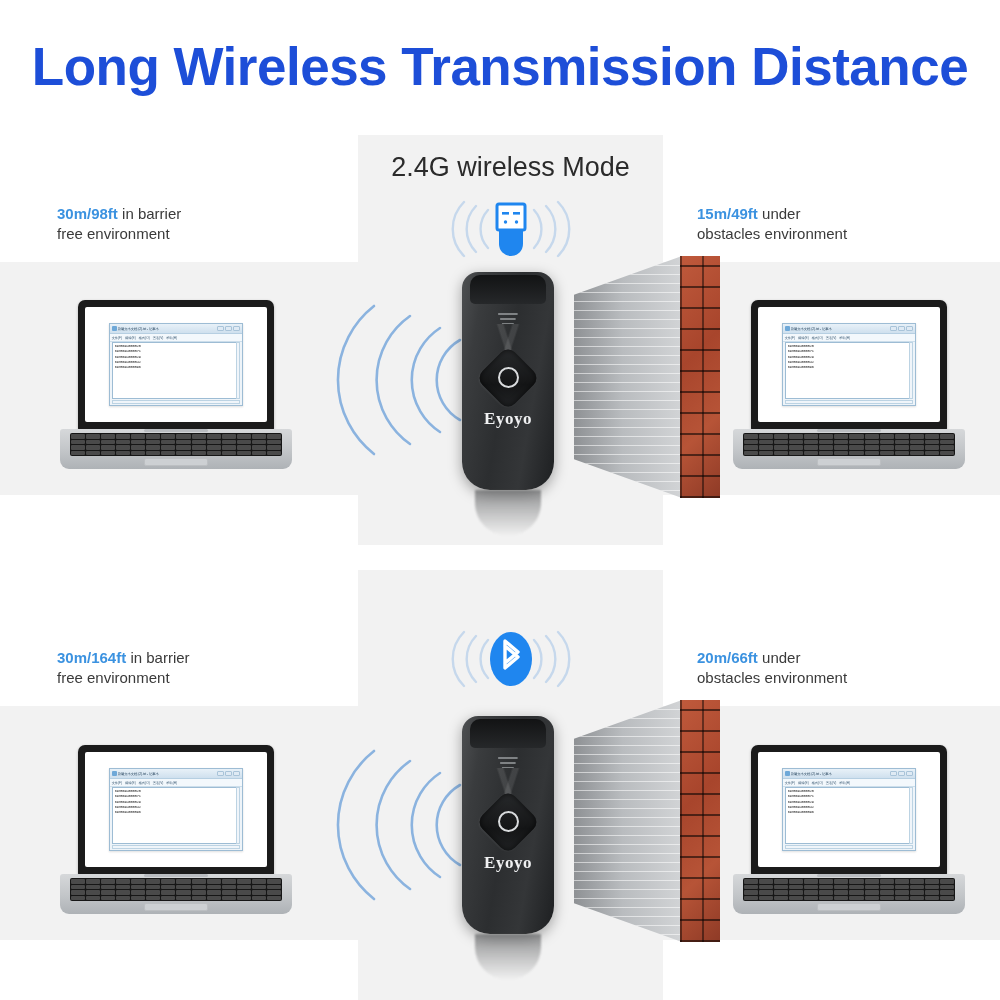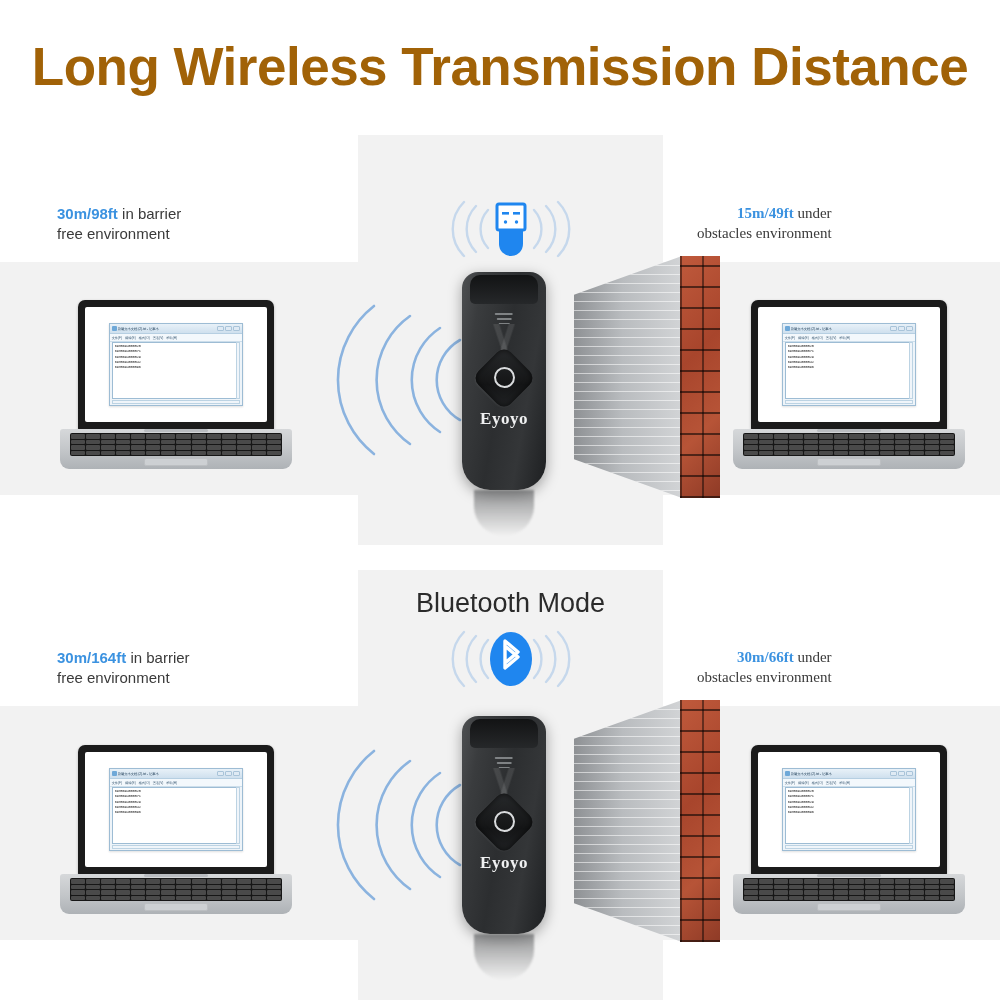--- a/index.html
+++ b/index.html
@@ -7,37 +7,37 @@
     width:1000px;height:1000px;position:relative;overflow:hidden;
     background:#ffffff;
     font-family:"Liberation Sans","DejaVu Sans",sans-serif;
   }
   .stage{position:absolute;inset:0;}
 
   
   .title{
     position:absolute;left:0;top:36px;width:1000px;text-align:center;
     font-size:53px;font-weight:700;letter-spacing:-0.5px;
-    color:#a16207;white-space:nowrap;
+    color:#1d4ed8;white-space:nowrap;
   }
 
   
   .band{position:absolute;background:#f2f2f2;}
   .center-panel{position:absolute;background:#f2f2f2;left:358px;width:305px;}
 
   
   .mode-title{
     position:absolute;width:305px;left:358px;text-align:center;
     font-size:27px;color:#2b2b2b;font-weight:400;white-space:nowrap;
   }
 
   
   .caption{position:absolute;font-size:15px;color:#3a3a3a;line-height:1.32;}
   .caption .dist{color:#3b92e0;font-weight:700;}
-  .caption.right{text-align:right;font-family:Liberation Serif, serif;}
+  .caption.right{text-align:left;}
 
   
   .iconwrap{position:absolute;left:358px;width:305px;height:70px;}
   .iconwrap svg{display:block;margin:0 auto;}
 
   
   .laptop{position:absolute;width:232px;height:178px;}
   .lid{
     position:absolute;left:18px;top:0;width:196px;height:131px;
     background:#1b1b1b;border-radius:7px 7px 3px 3px;
@@ -94,21 +94,21 @@
     position:absolute;left:2px;right:2px;top:18px;bottom:6px;
     background:#ffffff;border:1px solid #9dbcd4;box-sizing:border-box;
     padding:1px 2px;overflow:hidden;
   }
   .np-line{font-family:"Liberation Mono","DejaVu Sans Mono",monospace;
     font-size:3.6px;line-height:1.45;color:#1d1d1d;letter-spacing:-.15px;white-space:nowrap;}
   .np-scroll{position:absolute;right:2px;top:18px;bottom:6px;width:4px;background:#f0f5fa;border:1px solid #bcd3e3;box-sizing:border-box;}
   .np-hscroll{position:absolute;left:2px;right:2px;bottom:1px;height:4px;background:#f0f5fa;border:1px solid #bcd3e3;box-sizing:border-box;}
 
   
-  .scanner{position:absolute;width:84px;height:218px;}
+  .scanner{position:absolute;width:84px;height:218px;padding-left:8px;}
   .sc-body{
     position:absolute;inset:0;border-radius:16px 16px 28px 28px;
     background:linear-gradient(100deg,#4e5052 0%,#3a3c3e 18%,#2c2e30 48%,#343638 72%,#1d1f21 100%);
     box-shadow:0 4px 14px rgba(0,0,0,.35);overflow:hidden;
   }
   .sc-top{
     position:absolute;left:9%;top:1.5%;width:82%;height:13%;
     background:linear-gradient(180deg,#121314,#26282a);
     border-radius:10px 10px 5px 5px;
   }
@@ -171,20 +171,21 @@
 
 <div class="stage">
 
   <div class="title">Long Wireless Transmission Distance</div>
 
   <div class="center-panel" style="top:135px;height:410px;"></div>
 
   <div class="band" style="left:0;top:262px;width:358px;height:233px;"></div>
   <div class="band" style="left:663px;top:262px;width:337px;height:233px;"></div>
 
+  <div class="mode-title" style="top:152px;">2.4G wireless Mode</div>
 
   <div class="iconwrap" style="top:196px;">
     <svg width="170" height="66" viewBox="0 0 170 66">
       <g fill="none" stroke="#c6d8ec" stroke-width="2.4" stroke-linecap="round">
         <path d="M62 14 A28 28 0 0 0 62 52"></path>
         <path d="M50 10 A33 33 0 0 0 50 56"></path>
         <path d="M38 6  A38 38 0 0 0 38 60"></path>
         <path d="M108 14 A28 28 0 0 1 108 52"></path>
         <path d="M120 10 A33 33 0 0 1 120 56"></path>
         <path d="M132 6  A38 38 0 0 1 132 60"></path>
@@ -460,21 +461,20 @@
         </div>
       <div class="sc-logo">Eyoyo</div>
     </div>
     <div class="sc-reflect"></div>
   </div>
 
   <div class="center-panel" style="top:570px;height:430px;"></div>
   <div class="band" style="left:0;top:706px;width:358px;height:234px;"></div>
   <div class="band" style="left:663px;top:706px;width:337px;height:234px;"></div>
 
-  <div class="mode-title" style="top:588px;">Bluetooth Mode</div>
 
   <div class="iconwrap" style="top:626px;">
     <svg width="170" height="66" viewBox="0 0 170 66">
       <g fill="none" stroke="#c6d8ec" stroke-width="2.4" stroke-linecap="round">
         <path d="M62 14 A28 28 0 0 0 62 52"></path>
         <path d="M50 10 A33 33 0 0 0 50 56"></path>
         <path d="M38 6  A38 38 0 0 0 38 60"></path>
         <path d="M108 14 A28 28 0 0 1 108 52"></path>
         <path d="M120 10 A33 33 0 0 1 120 56"></path>
         <path d="M132 6  A38 38 0 0 1 132 60"></path>
@@ -484,21 +484,21 @@
     </svg>
   </div>
 
   <div class="caption" style="left:57px;top:648px;">
     <span class="dist">30m/164ft</span>
     <span>in barrier</span><br>
     <span>free environment</span>
   </div>
 
   <div class="caption right" style="left:697px;top:648px;">
-    <span class="dist">30m/66ft</span>
+    <span class="dist">20m/66ft</span>
     <span>under</span><br>
     <span>obstacles environment</span>
   </div>
 
   <div class="waves" style="left:250px;top:745px;">
     <svg width="220" height="160" viewBox="0 0 220 160">
       <g fill="none" stroke="#7aa9dc" stroke-width="2.6" stroke-linecap="round" opacity=".85">
         <path d="M210 40 A46 46 0 0 0 210 120"></path>
         <path d="M190 28 A62 62 0 0 0 190 132"></path>
         <path d="M160 16 A78 78 0 0 0 160 144"></path>

